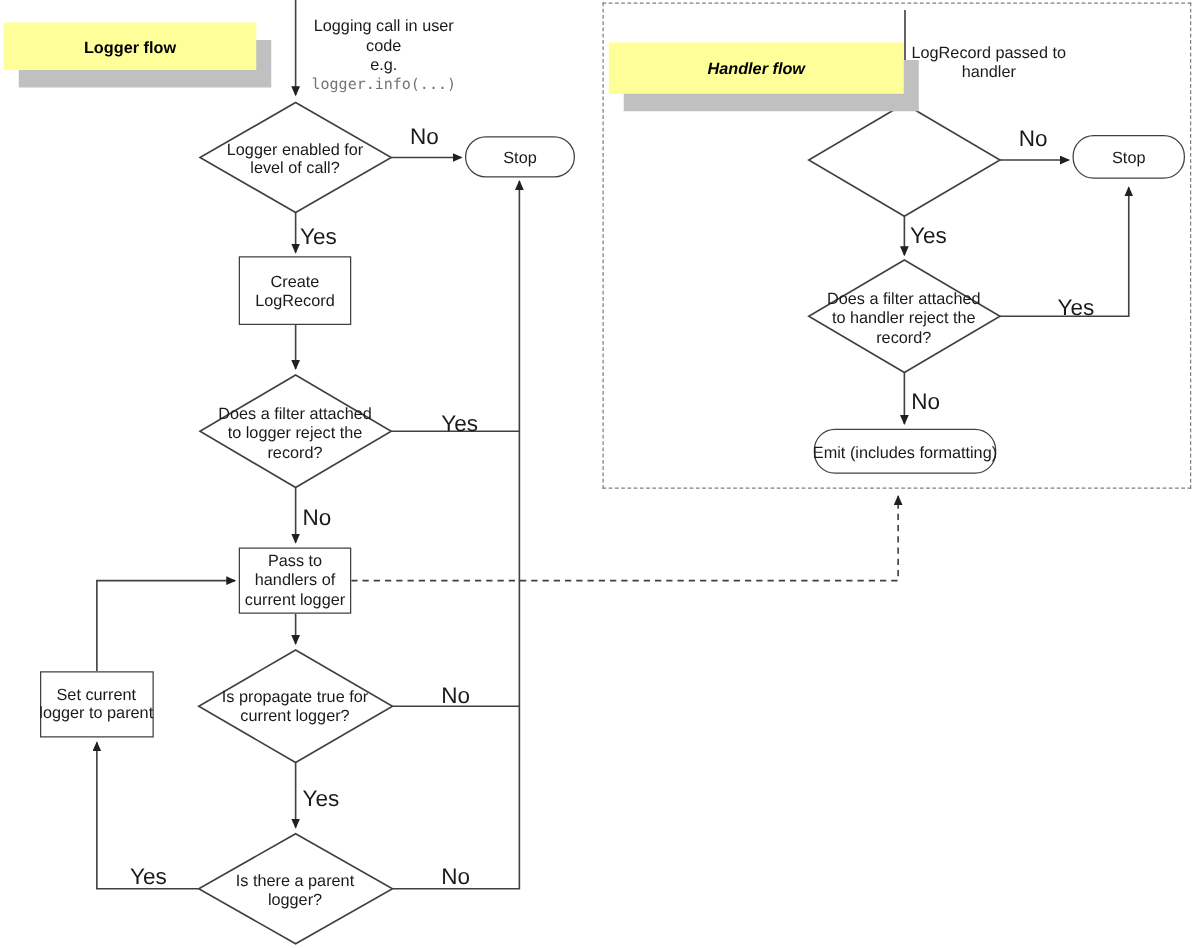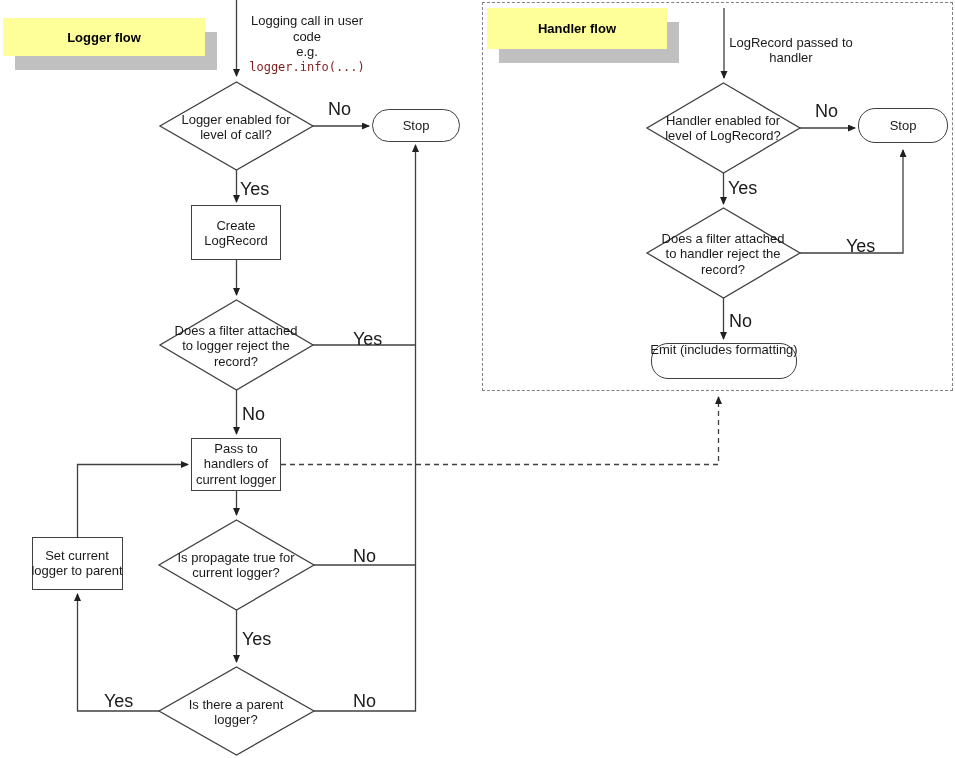--- a/index.html
+++ b/index.html
@@ -22,21 +22,21 @@
   }
   .txt{
     position:absolute;transform:translate(-50%,-50%);
     font-size:13px;line-height:1.18;text-align:center;white-space:pre-line;
   }
   .lbl{
     position:absolute;font-size:18px;line-height:1;white-space:nowrap;
   }
   .code{
     font-family:"DejaVu Sans Mono","Liberation Mono",monospace;
-    font-size:12px;color:#7f1d1d;white-space:nowrap;display:block;margin-top:1px;
+    font-size:12px;color:#737373;white-space:nowrap;display:block;margin-top:1px;
   }
 </style>
 </head>
 <body>
 
 <div id="canvas">
 
   <div class="dashedbox" style="left:482px;top:2px;width:471px;height:389px;"></div>
 
   <svg class="layer" viewBox="0 0 955 758" xmlns="http://www.w3.org/2000/svg">
@@ -71,21 +71,21 @@
       <path d="M723.5,173 V204" marker-end="url(#arr)"></path>
       <polygon points="723.5,208 800,253 723.5,298 647,253" fill="#ffffff"></polygon>
       <path d="M800,253 L903,253 L903,150" marker-end="url(#arr)"></path>
       <path d="M723.5,298 V339" marker-end="url(#arr)"></path>
     </g>
   </svg>
 
   <div class="note" style="left:3px;top:18px;width:202px;height:38px;">
     <span>Logger flow</span>
   </div>
-  <div class="note" style="left:487px;top:8px;width:180px;height:41px;">
+  <div class="note" style="left:487px;top:34px;width:236px;height:41px;font-style:italic;">
     <span>Handler flow</span>
   </div>
 
   <div class="rect" style="left:191px;top:205px;width:90px;height:55px;"></div>
   <div class="rect" style="left:191px;top:438px;width:90px;height:53px;"></div>
   <div class="rect" style="left:32px;top:537px;width:91px;height:53px;"></div>
   <div class="rect stadium" style="left:372px;top:109px;width:88px;height:33px;"></div>
 
   <div class="rect stadium" style="left:858px;top:108px;width:90px;height:35px;"></div>
   <div class="rect stadium" style="left:651px;top:343px;width:146px;height:36px;"></div>
@@ -109,27 +109,25 @@
   <div class="txt" style="left:236px;top:464px;width:88px;">Pass to
 handlers of
 current logger</div>
   <div class="txt" style="left:77px;top:563px;width:100px;">Set current
 logger to parent</div>
   <div class="txt" style="left:236px;top:712px;width:130px;">Is there a parent
 logger?</div>
 
   <div class="txt" style="left:791px;top:50px;width:140px;">LogRecord passed to
 handler</div>
-  <div class="txt" style="left:723px;top:128px;width:152px;">Handler enabled for
-level of LogRecord?</div>
   <div class="txt" style="left:903px;top:126px;width:80px;">Stop</div>
   <div class="txt" style="left:723px;top:254px;width:150px;">Does a filter attached
 to handler reject the
 record?</div>
-  <div class="txt" style="left:724px;top:350px;width:150px;">Emit (includes formatting)</div>
+  <div class="txt" style="left:724px;top:362px;width:150px;">Emit (includes formatting)</div>
 
   <div class="lbl" style="left:328px;top:100px;">No</div>
   <div class="lbl" style="left:240px;top:180px;">Yes</div>
   <div class="lbl" style="left:353px;top:330px;">Yes</div>
   <div class="lbl" style="left:242px;top:405px;">No</div>
   <div class="lbl" style="left:353px;top:547px;">No</div>
   <div class="lbl" style="left:242px;top:630px;">Yes</div>
   <div class="lbl" style="left:104px;top:692px;">Yes</div>
   <div class="lbl" style="left:353px;top:692px;">No</div>
   <div class="lbl" style="left:815px;top:102px;">No</div>

